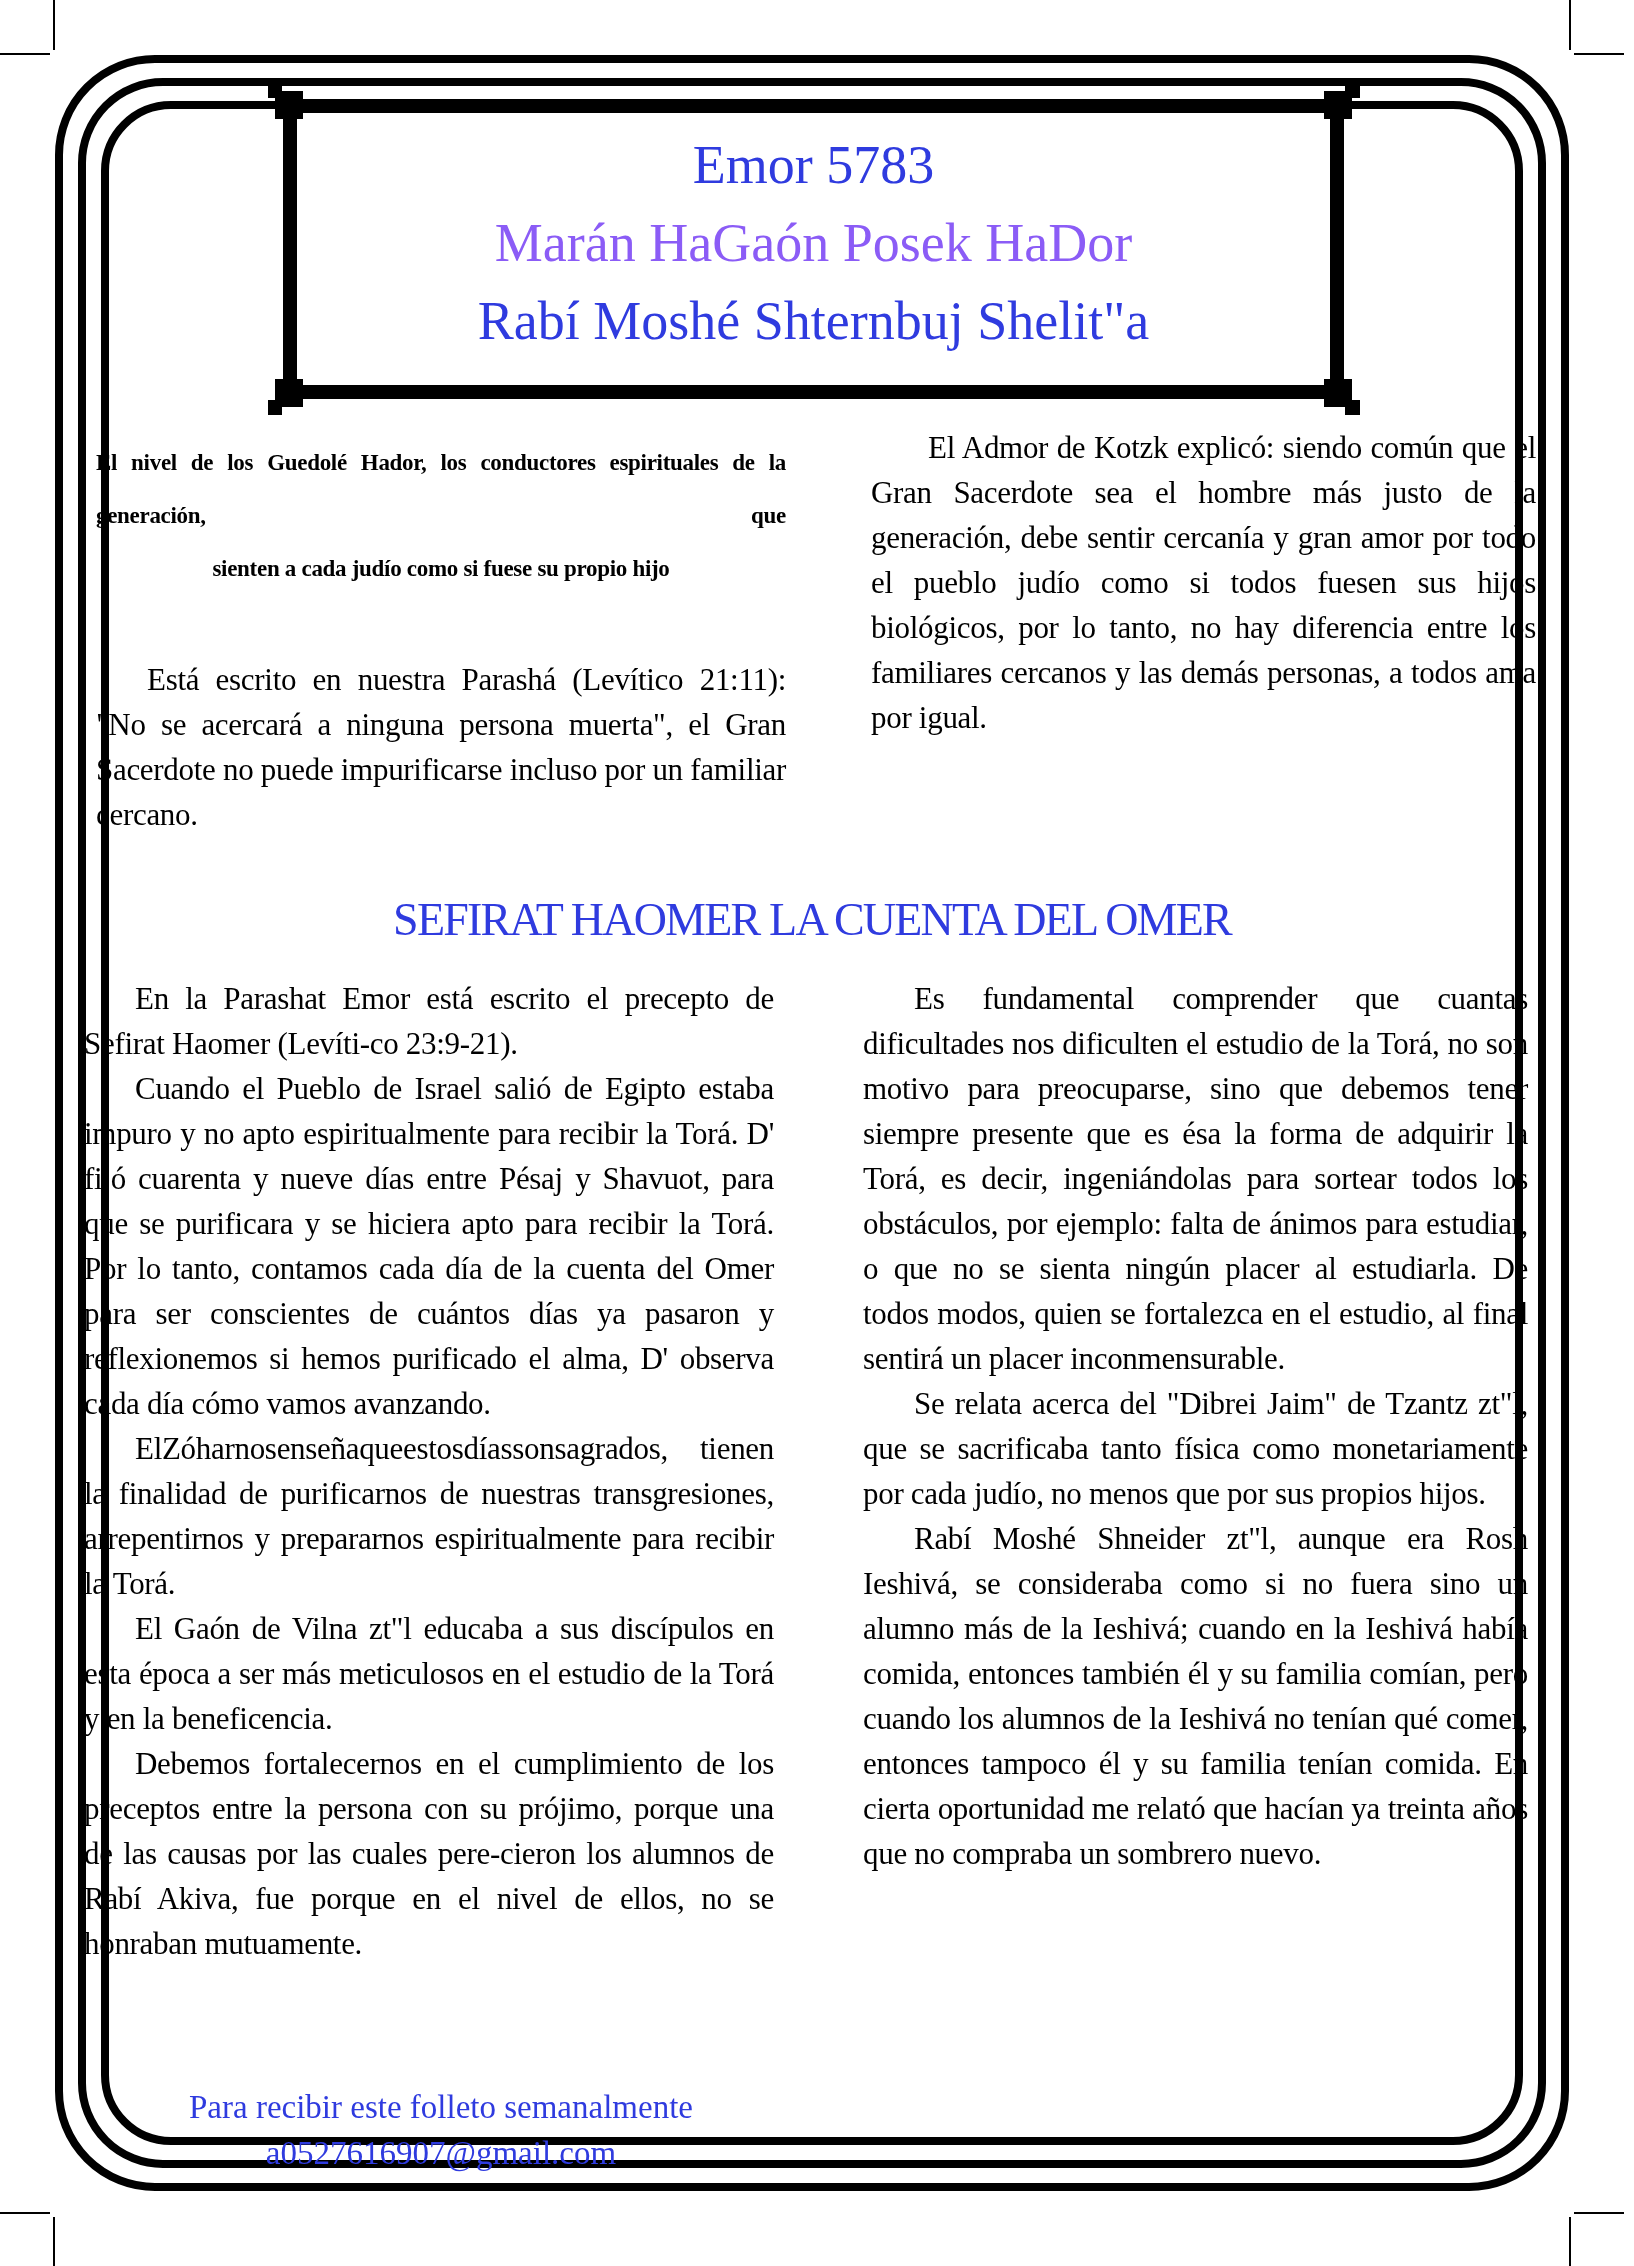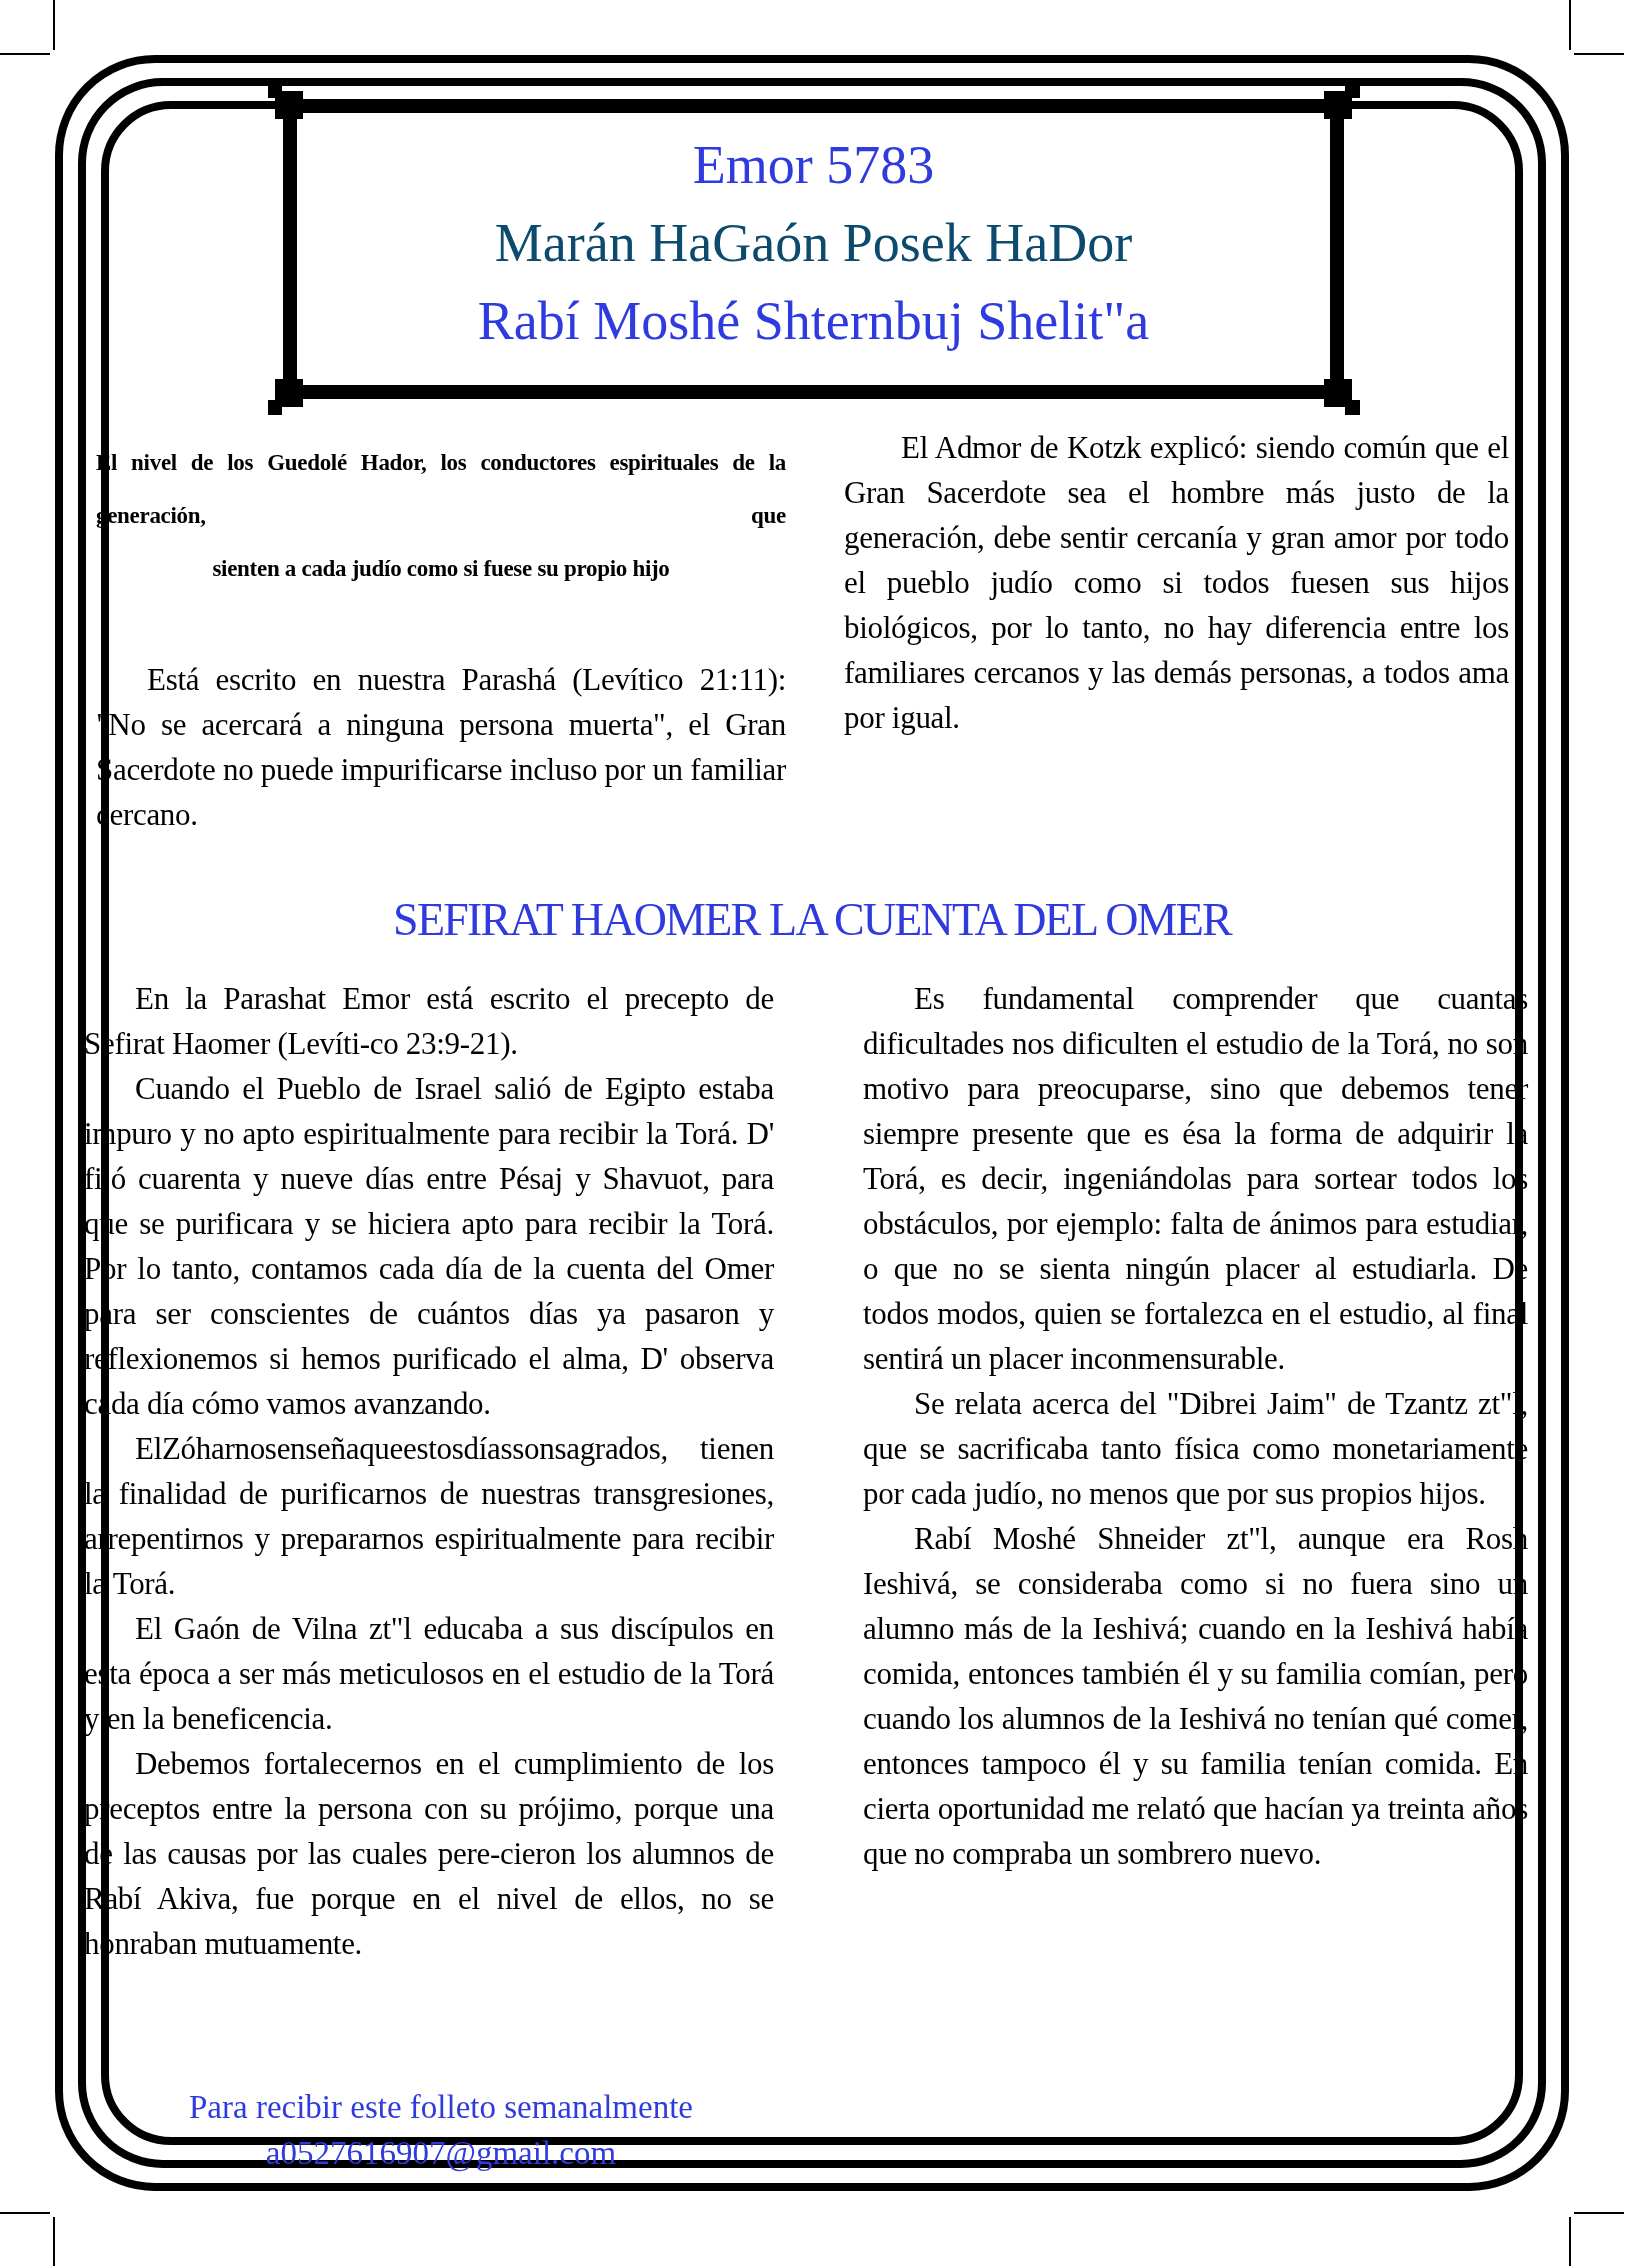--- a/index.html
+++ b/index.html
@@ -37,21 +37,21 @@
     position:absolute;left:96px;top:436px;width:690px;
     font-weight:bold;font-size:23px;line-height:53px;letter-spacing:-0.3px;
   }
   .just-all{text-align:justify;text-align-last:justify;}
   .center-line{text-align:center;}
   .body-text{
     font-size:31px;line-height:45px;letter-spacing:-0.3px;
     text-align:justify;
   }
   .lt-para{position:absolute;left:96px;top:657px;width:690px;text-indent:51px;}
-  .rt-para{position:absolute;left:844px;top:425px;width:665px;text-indent:57px;}
+  .rt-para{position:absolute;left:871px;top:425px;width:665px;text-indent:57px;}
   
   .section-heading{
     position:absolute;left:0;top:893px;width:100%;
     text-align:center;font-size:46px;letter-spacing:-1.8px;white-space:nowrap;
   }
   
   .col{position:absolute;top:976px;}
   .col-left{left:84px;width:690px;}
   .col-right{left:863px;width:665px;}
   .col p{margin:0;text-indent:51px;}
@@ -84,21 +84,21 @@
   <div class="title-box">
     <div class="tb-corner tb-sq" style="top:-22px;left:-22px;"></div>
     <div class="tb-corner tb-tip" style="top:-29.5px;left:-29.5px;"></div>
     <div class="tb-corner tb-sq" style="top:-22px;right:-22px;"></div>
     <div class="tb-corner tb-tip" style="top:-29.5px;right:-29.5px;"></div>
     <div class="tb-corner tb-sq" style="bottom:-22px;left:-22px;"></div>
     <div class="tb-corner tb-tip" style="bottom:-29.5px;left:-29.5px;"></div>
     <div class="tb-corner tb-sq" style="bottom:-22px;right:-22px;"></div>
     <div class="tb-corner tb-tip" style="bottom:-29.5px;right:-29.5px;"></div>
     <div class="title-line accent" style="color: rgb(47, 59, 223);">Emor 5783</div>
-    <div class="title-line accent" style="color: #0c4a6e; font-family: Liberation Serif, serif;">Marán HaGaón Posek HaDor</div>
+    <div class="title-line accent" style="color: #8b5cf6; font-family: Liberation Serif, serif;">Marán HaGaón Posek HaDor</div>
     <div class="title-line accent" style="color: rgb(47, 59, 223);">Rabí Moshé Shternbuj Shelit"a</div>
   </div>
 
   <div class="lt-heading">
     <div class="just-all">El nivel de los Guedolé Hador, los conductores espirituales de la generación, que</div>
     <div class="center-line">sienten a cada judío como si fuese su propio hijo</div>
   </div>
   <div class="lt-para body-text">Está escrito en nuestra Parashá (Levítico 21:11): "No se acercará a ninguna persona muerta", el Gran Sacerdote no puede impurificarse incluso por un familiar cercano.</div>
 
   <div class="rt-para body-text">El Admor de Kotzk explicó: siendo común que el Gran Sacerdote sea el hombre más justo de la generación, debe sentir cercanía y gran amor por todo el pueblo judío como si todos fuesen sus hijos biológicos, por lo tanto, no hay diferencia entre los familiares cercanos y las demás personas, a todos ama por igual.</div>

